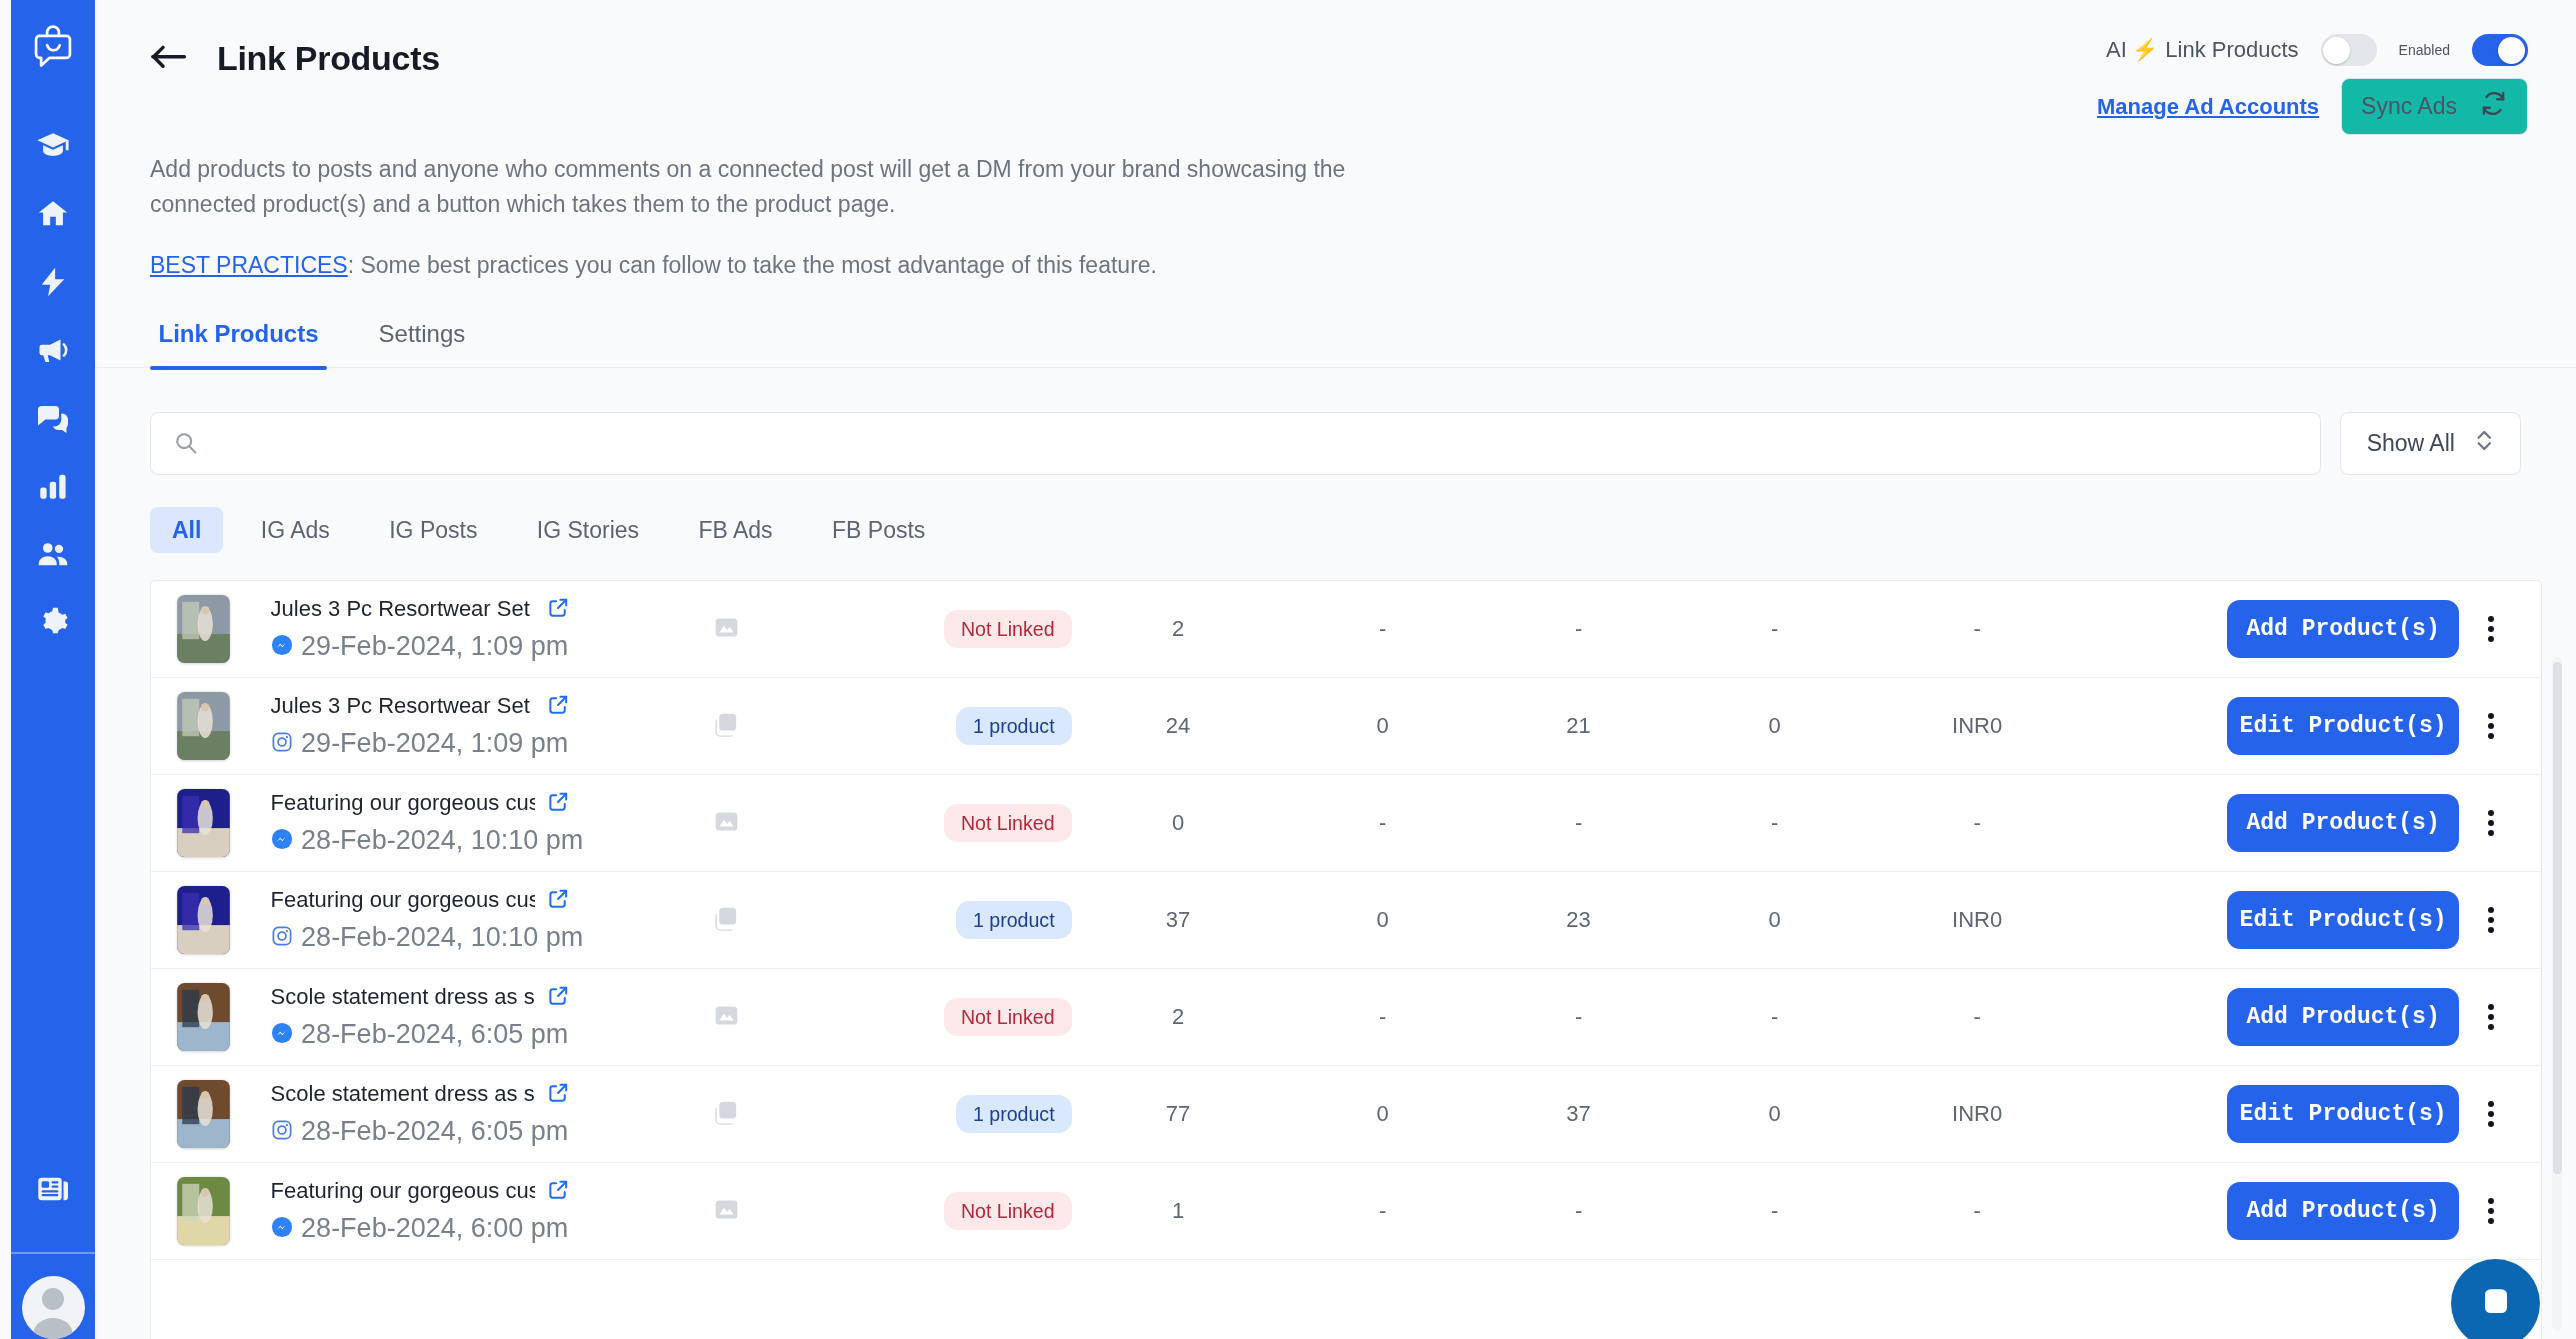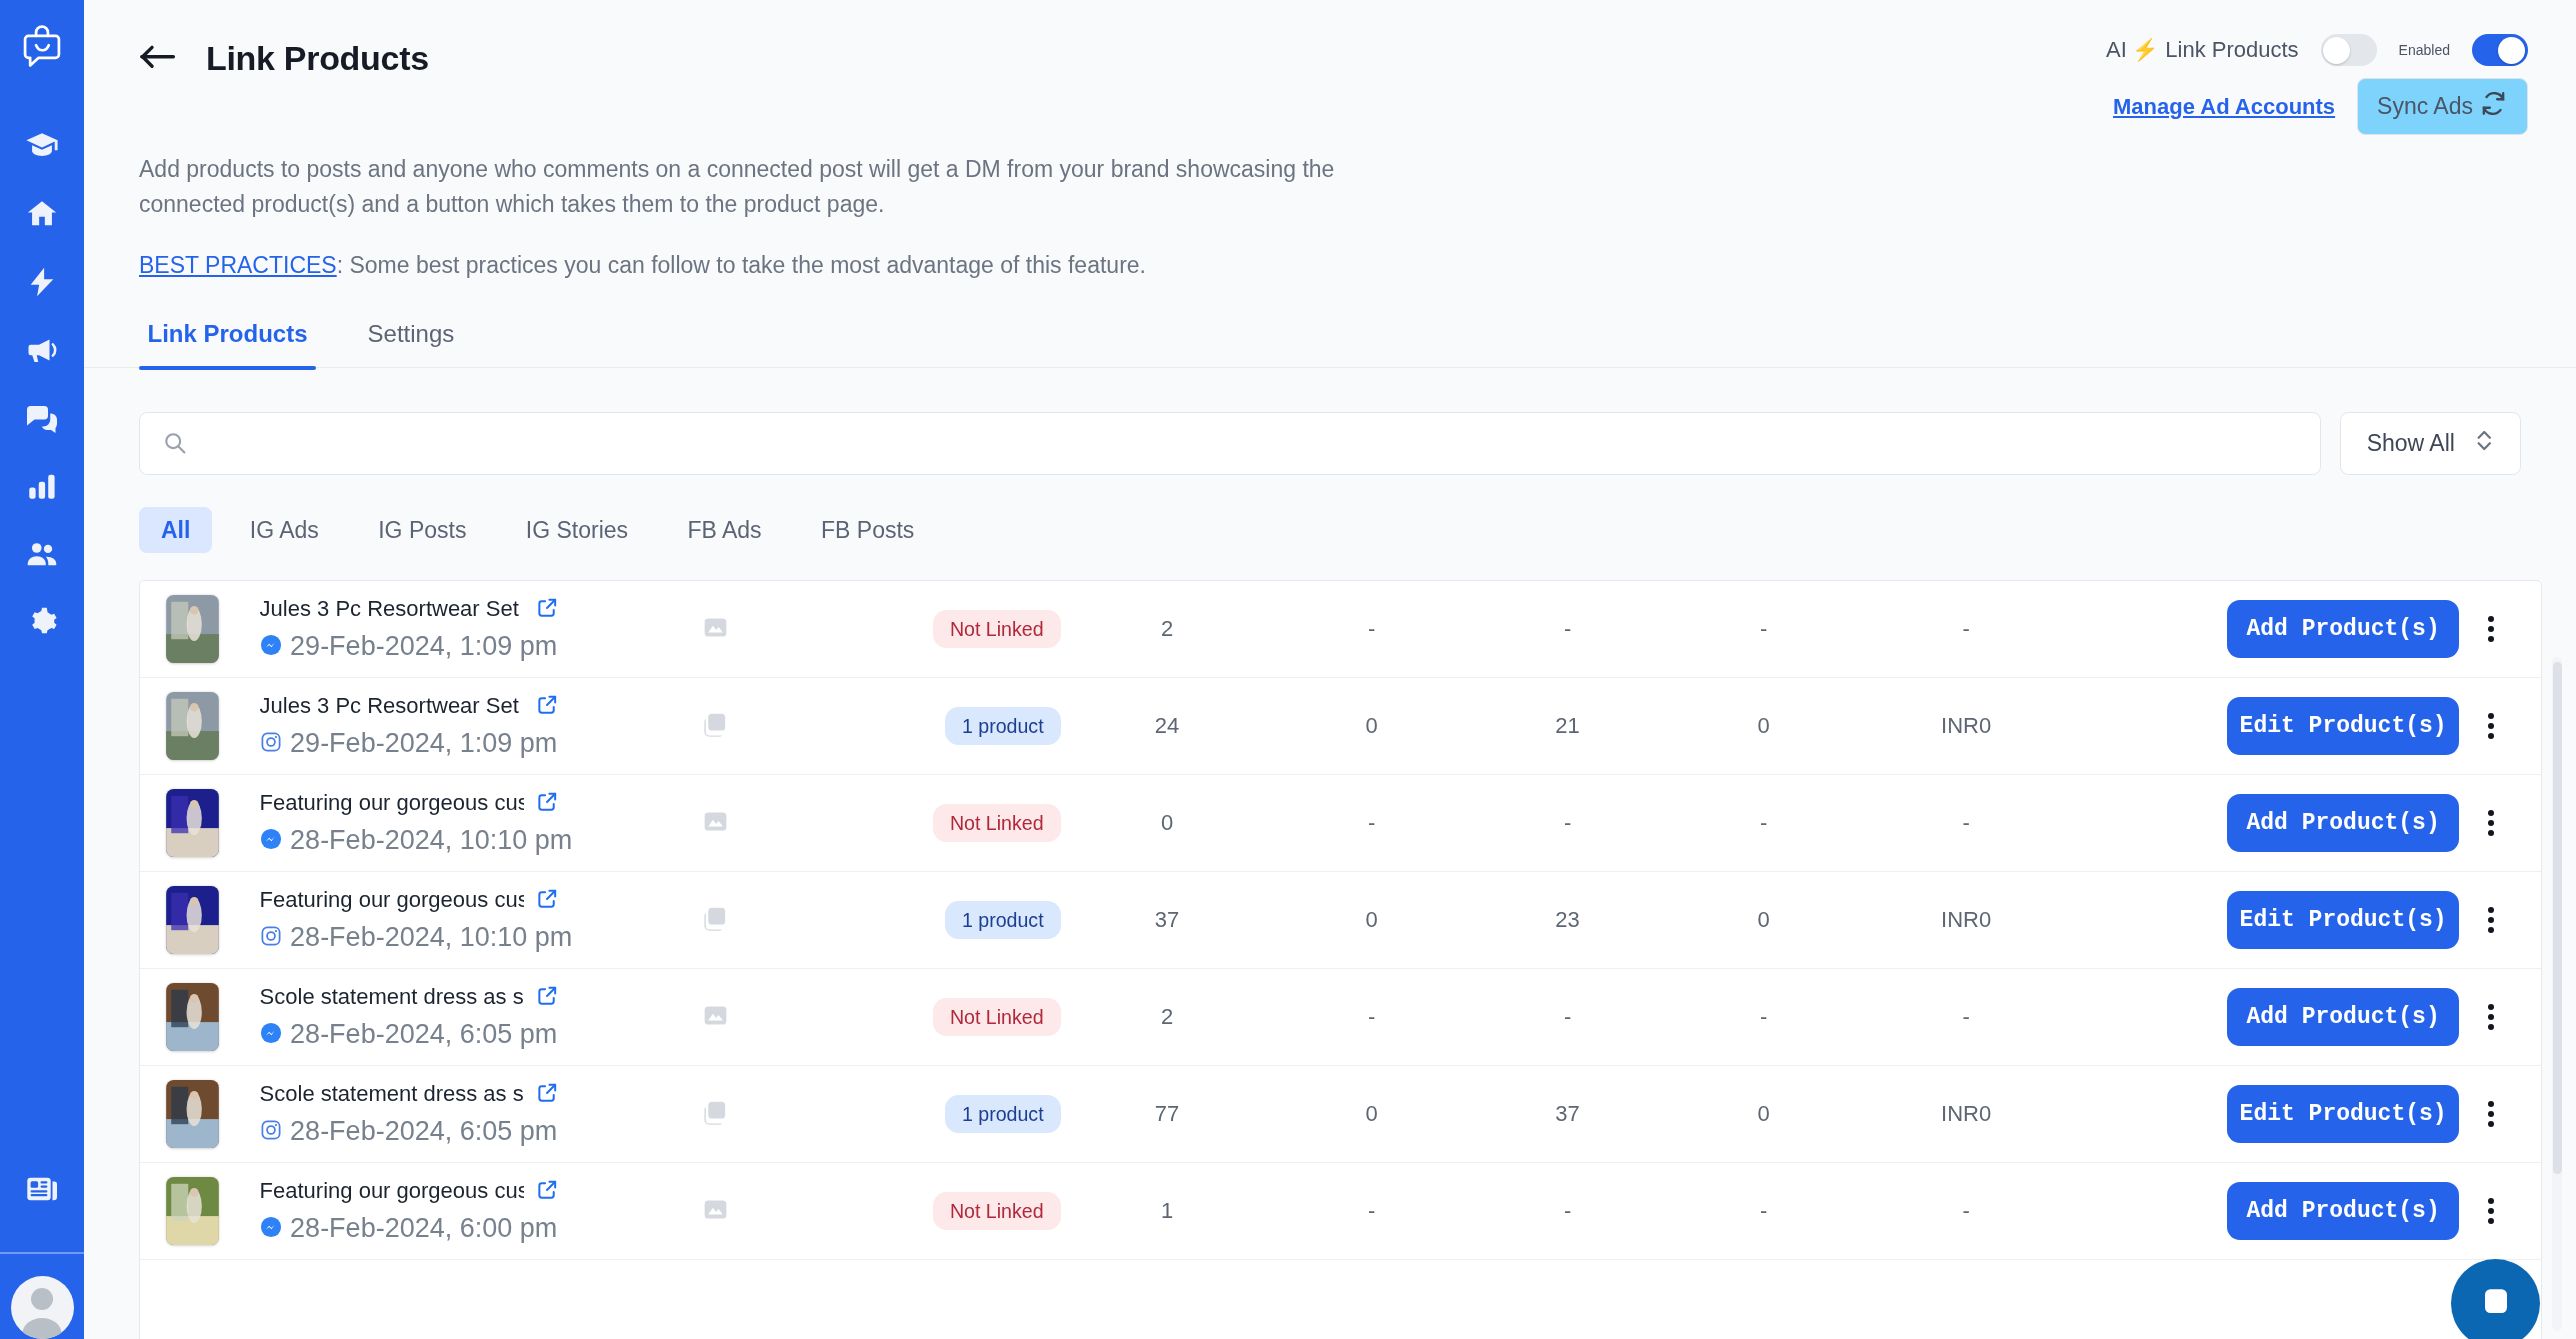--- a/index.html
+++ b/index.html
@@ -2,21 +2,21 @@
 <html style="font-size:13.6px"><head>
 <meta charset="utf-8">
 <style>
   * { margin:0; padding:0; box-sizing:border-box; }
   html,body { width:2576px; height:1339px; overflow:hidden; }
   body {
     font-family:"Liberation Sans", sans-serif;
     background:#f8fafc;
     color:#1f2733;
   }
-  .app { display:flex; width:2576px; height:1339px; }
+  .app { display:flex; width:2576px; height:1339px;padding-left:11px; }
 
   
   .sidebar {
     width:84px; min-width:84px; height:1339px;
     background:#1f6feb;
     background:#2563eb;
     display:flex; flex-direction:column; align-items:center;
     position:relative;
   }
   .sb-logo { margin-top:22px; margin-bottom:39px; }
@@ -73,22 +73,22 @@
   }
   .switch.on { background:#2563eb; }
   .switch.on .knob { left:26.4px; }
 
   .actions-row { display:flex; align-items:center; gap:22px; }
   .link-manage {
     font-size:22px; color:#2563eb; text-decoration:underline; cursor:pointer;
     font-weight:600;
   }
   .sync-btn {
-    display:flex; align-items:center; gap:6px;
-    border:0.9px solid #dfe3e8; border-radius:8.5px; background:#7dd3fc;
+    display:flex; align-items:center; gap:22px;
+    border:0.9px solid #dfe3e8; border-radius:8.5px; background:#14b8a6;
     padding:10.2px 19px; font-size:23px; color:#4b5565; cursor:pointer;text-align:right;
   }
 
   .desc {
     padding:0 55px; margin-top:17px;
     font-size:23px; line-height:1.52; color:#6b7480; max-width:1399px;
   }
   .bestpractice {
     padding:0 55px; margin-top:30px;
     font-size:23px; color:#6b7480;

